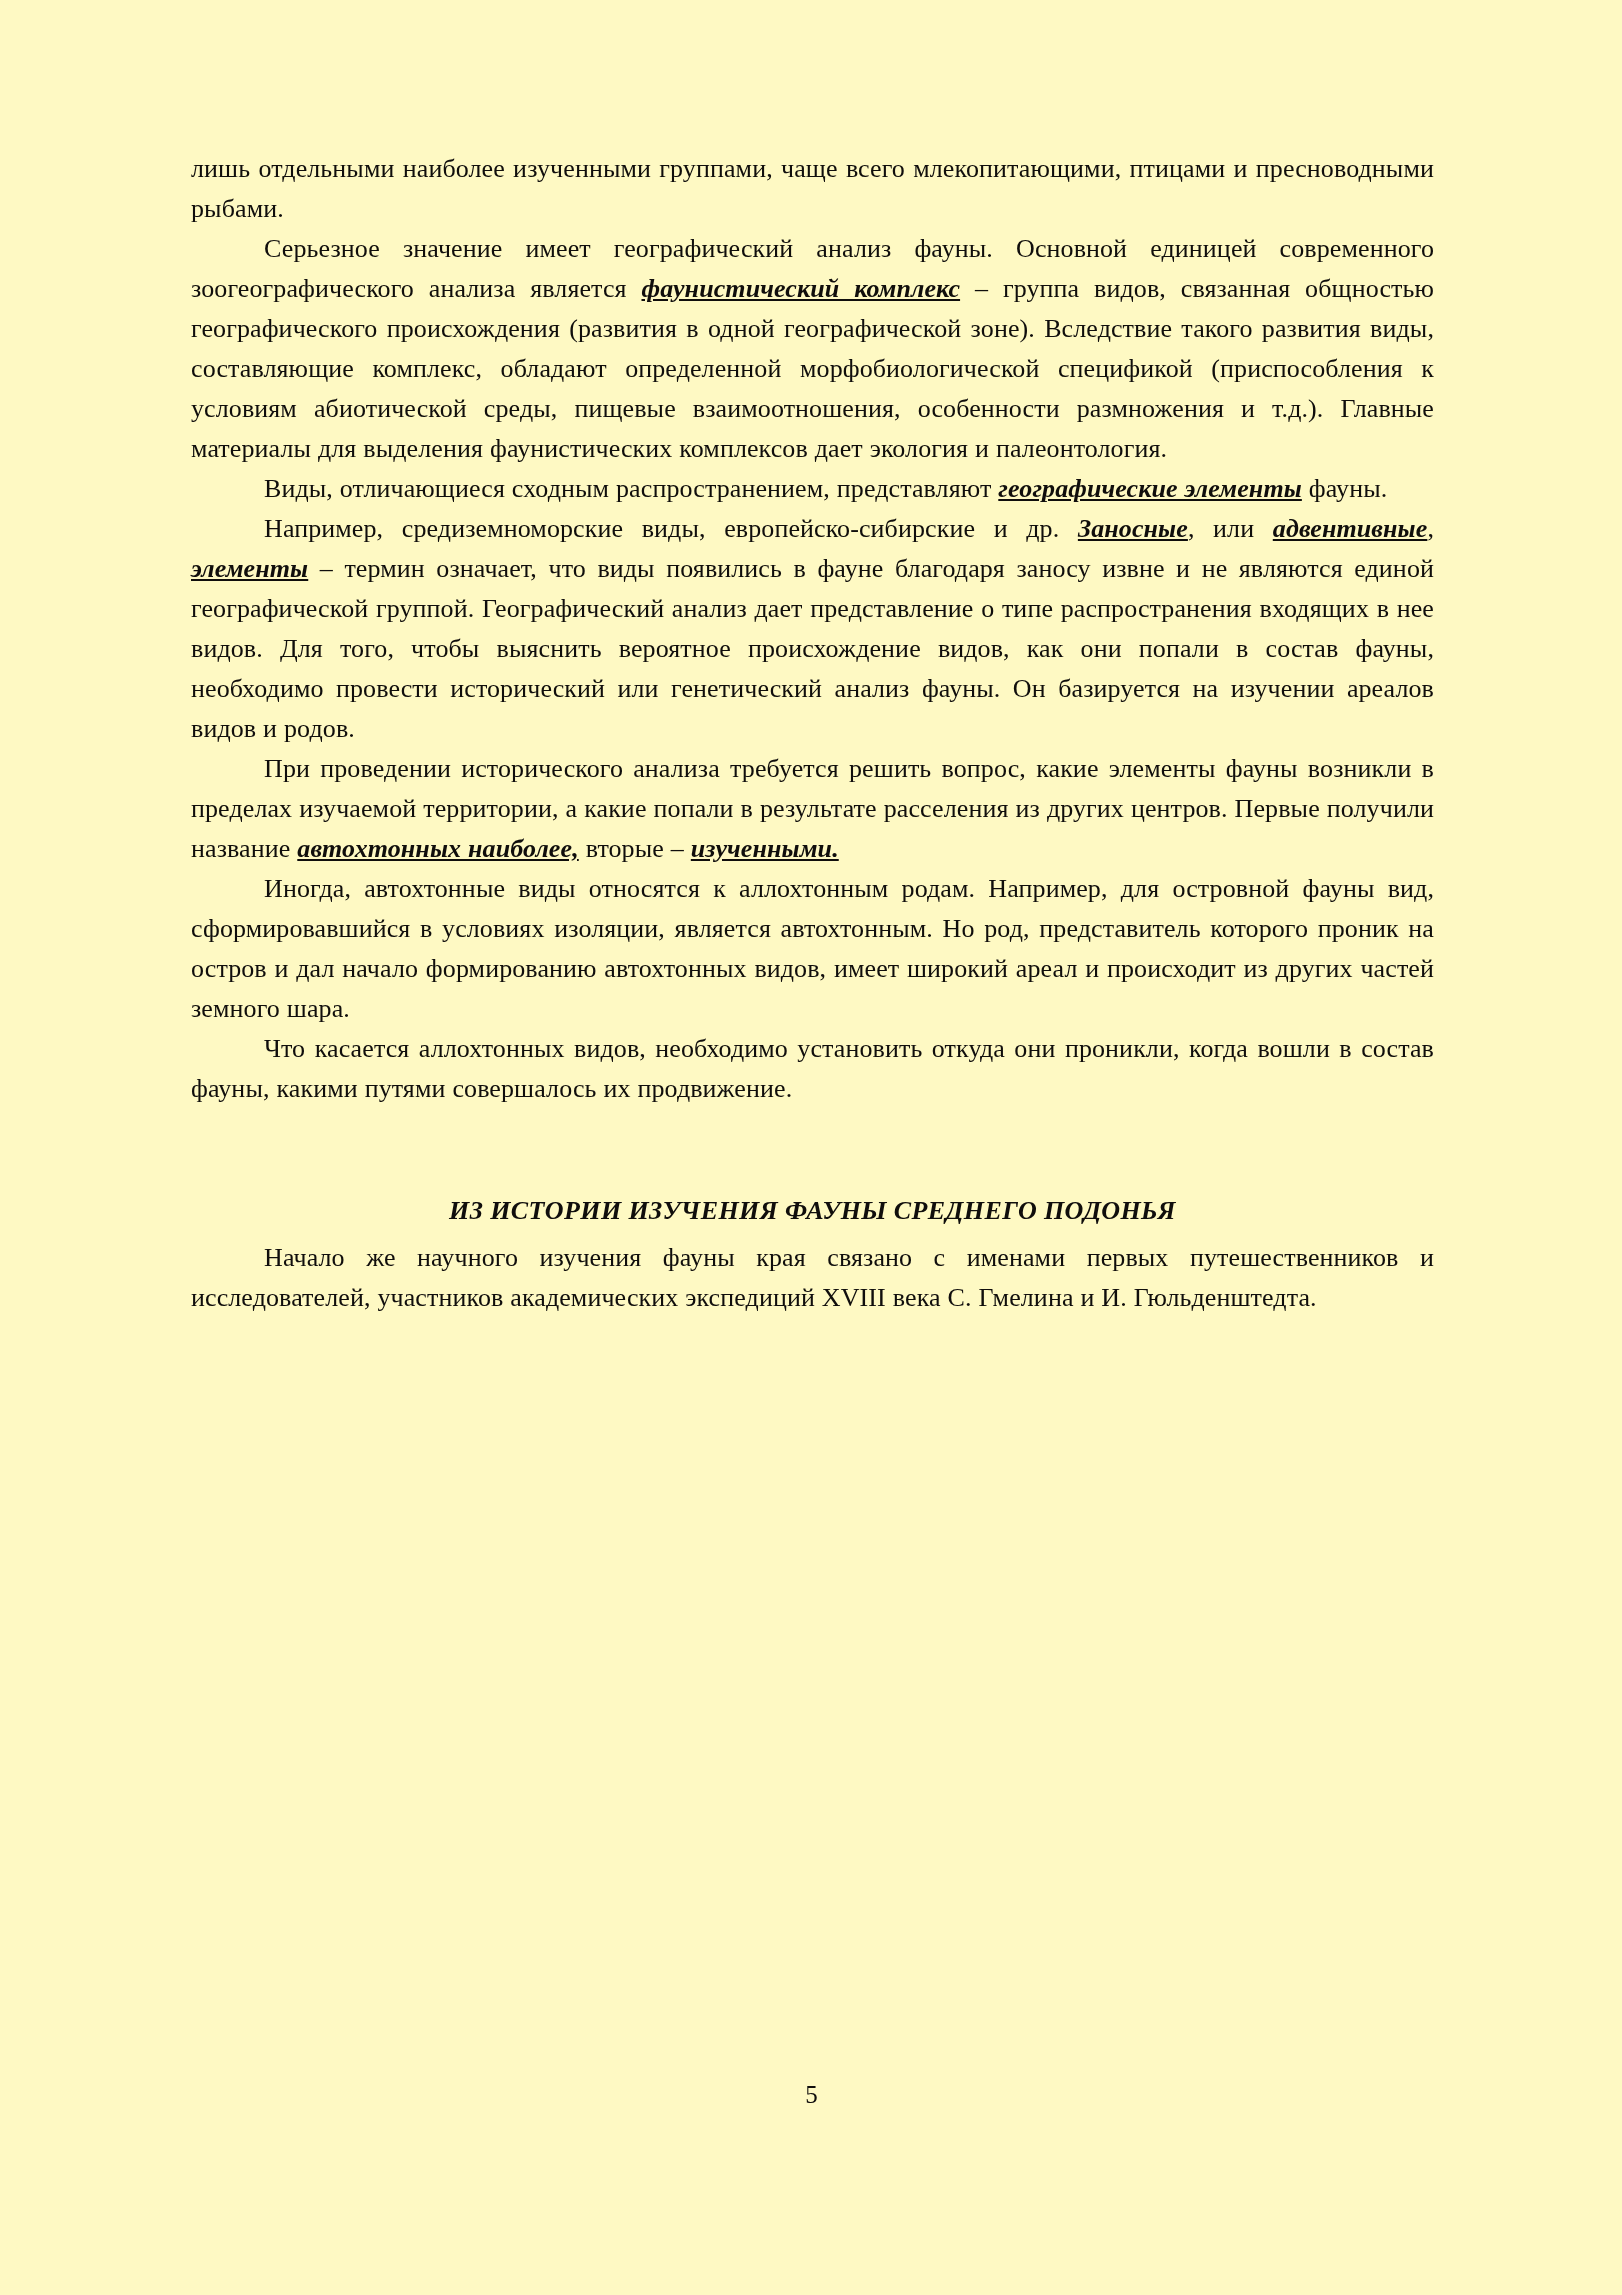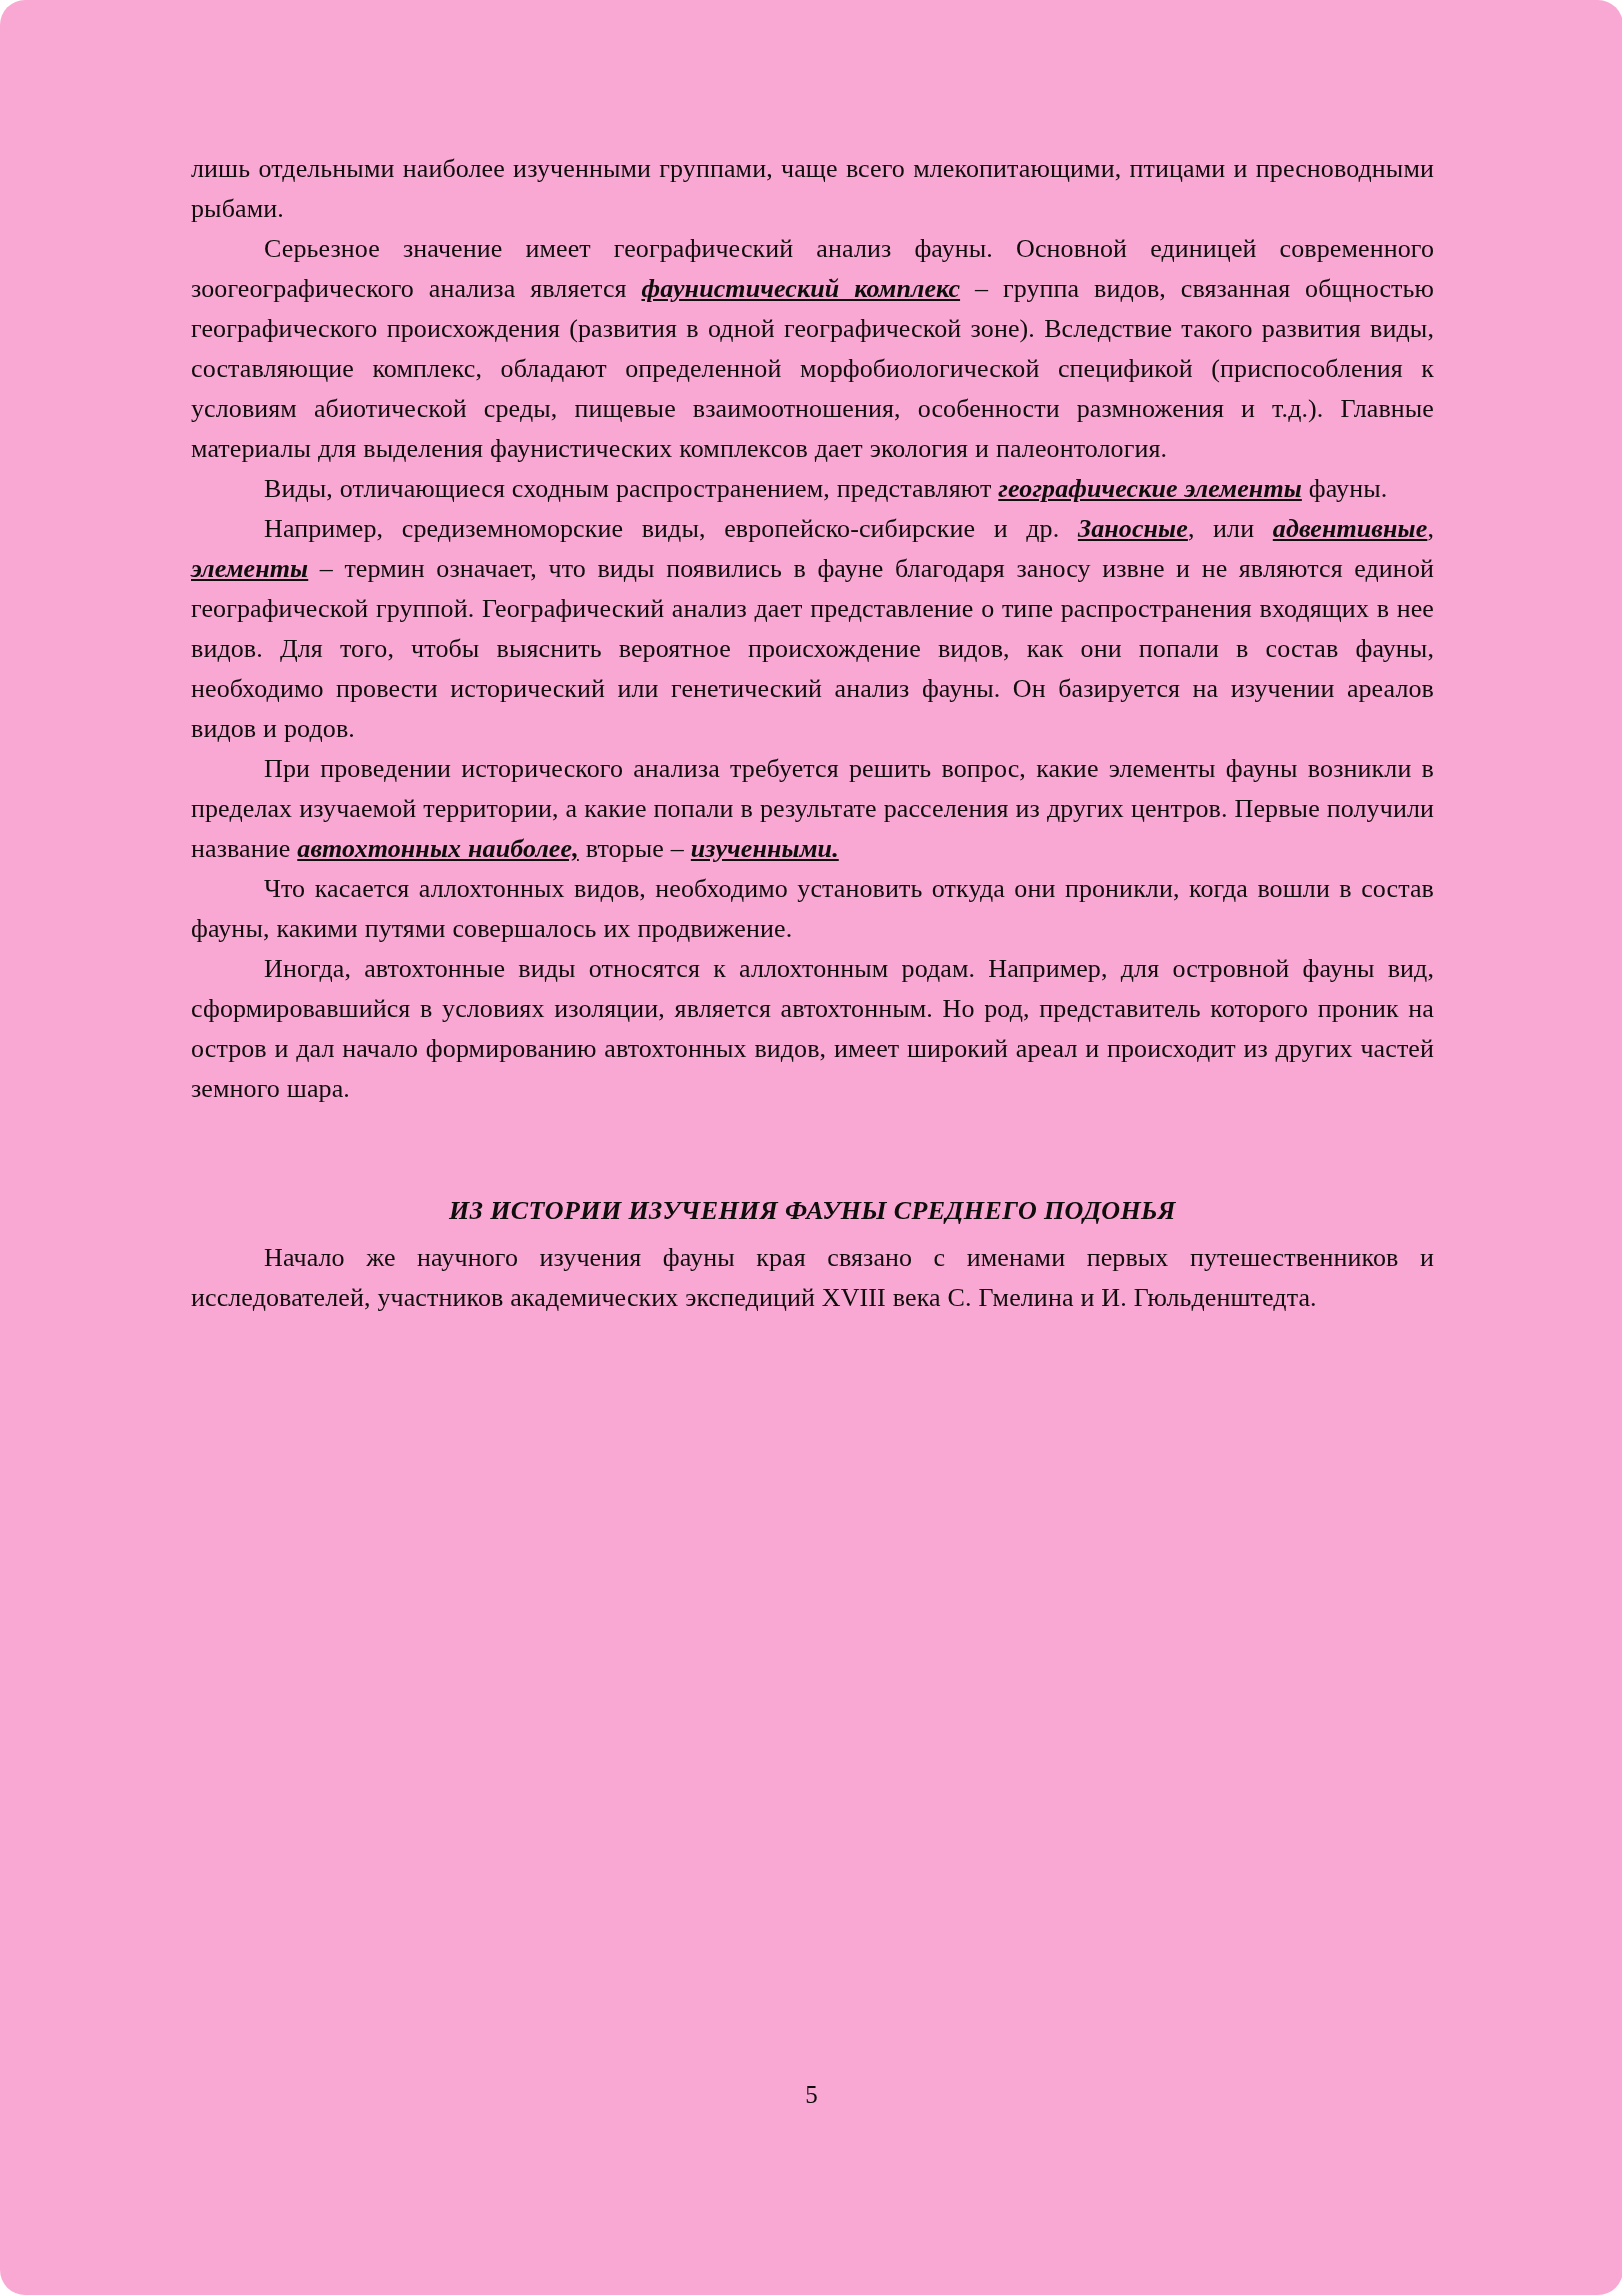--- a/index.html
+++ b/index.html
@@ -4,25 +4,24 @@
 <style>
   html, body {
     margin: 0;
     padding: 0;
     background: #ffffff;
   }
   .page {
     width: 1623px;
     height: 2295px;
     position: relative;
-    background: #f9a8d4;
+    background: #fef9c3;
     box-sizing: border-box;
     font-family: "Liberation Serif", "DejaVu Serif", serif;
     color: #100e0c;
-    border-radius: 25px;
   }
   .content {
     position: absolute;
     left: 191px;
     top: 149px;
     width: 1243px;
   }
   p.para {
     margin: 0;
     font-size: 26px;
@@ -70,22 +69,22 @@
 
 <div class="page">
 
   <div class="content">
 
     <p class="para noindent">лишь отдельными наиболее изученными группами, чаще всего млекопитающими, птицами и пресноводными рыбами.</p>
     <p class="para">Серьезное значение имеет географический анализ фауны. Основной единицей современного зоогеографического анализа является <span class="bi">фаунистический комплекс</span> – группа видов, связанная общностью географического происхождения (развития в одной географической зоне). Вследствие такого развития виды, составляющие комплекс, обладают определенной морфобиологической спецификой (приспособления к условиям абиотической среды, пищевые взаимоотношения, особенности размножения и т.д.). Главные материалы для выделения фаунистических комплексов дает экология и палеонтология.</p>
     <p class="para">Виды, отличающиеся сходным распространением, представляют <span class="bi">географические элементы</span> фауны.</p>
     <p class="para">Например, средиземноморские виды, европейско-сибирские и др. <span class="bi">Заносные</span>, или <span class="bi">адвентивные</span>, <span class="bi">элементы</span> – термин означает, что виды появились в фауне благодаря заносу извне и не являются единой географической группой. Географический анализ дает представление о типе распространения входящих в нее видов. Для того, чтобы выяснить вероятное происхождение видов, как они попали в состав фауны, необходимо провести исторический или генетический анализ фауны. Он базируется на изучении ареалов видов и родов.</p>
     <p class="para">При проведении исторического анализа требуется решить вопрос, какие элементы фауны возникли в пределах изучаемой территории, а какие попали в результате расселения из других центров. Первые получили название <span class="bi">автохтонных наиболее,</span> вторые – <span class="bi">изученными.</span></p>
+    <p class="para">Иногда, автохтонные виды относятся к аллохтонным родам. Например, для островной фауны вид, сформировавшийся в условиях изоляции, является автохтонным. Но род, представитель которого проник на остров и дал начало формированию автохтонных видов, имеет широкий ареал и происходит из других частей земного шара.</p>
     <p class="para">Что касается аллохтонных видов, необходимо установить откуда они проникли, когда вошли в состав фауны, какими путями совершалось их продвижение.</p>
-    <p class="para">Иногда, автохтонные виды относятся к аллохтонным родам. Например, для островной фауны вид, сформировавшийся в условиях изоляции, является автохтонным. Но род, представитель которого проник на остров и дал начало формированию автохтонных видов, имеет широкий ареал и происходит из других частей земного шара.</p>
 
     <div class="gap-before-title"></div>
 
     <h1 class="section-title">ИЗ ИСТОРИИ ИЗУЧЕНИЯ ФАУНЫ СРЕДНЕГО ПОДОНЬЯ</h1>
 
     <div class="gap-after-title"></div>
 
     <p class="para">Начало же научного изучения фауны края связано с именами первых путешественников и исследователей, участников академических экспедиций XVIII века С. Гмелина и И. Гюльденштедта.</p>
 
   </div>

